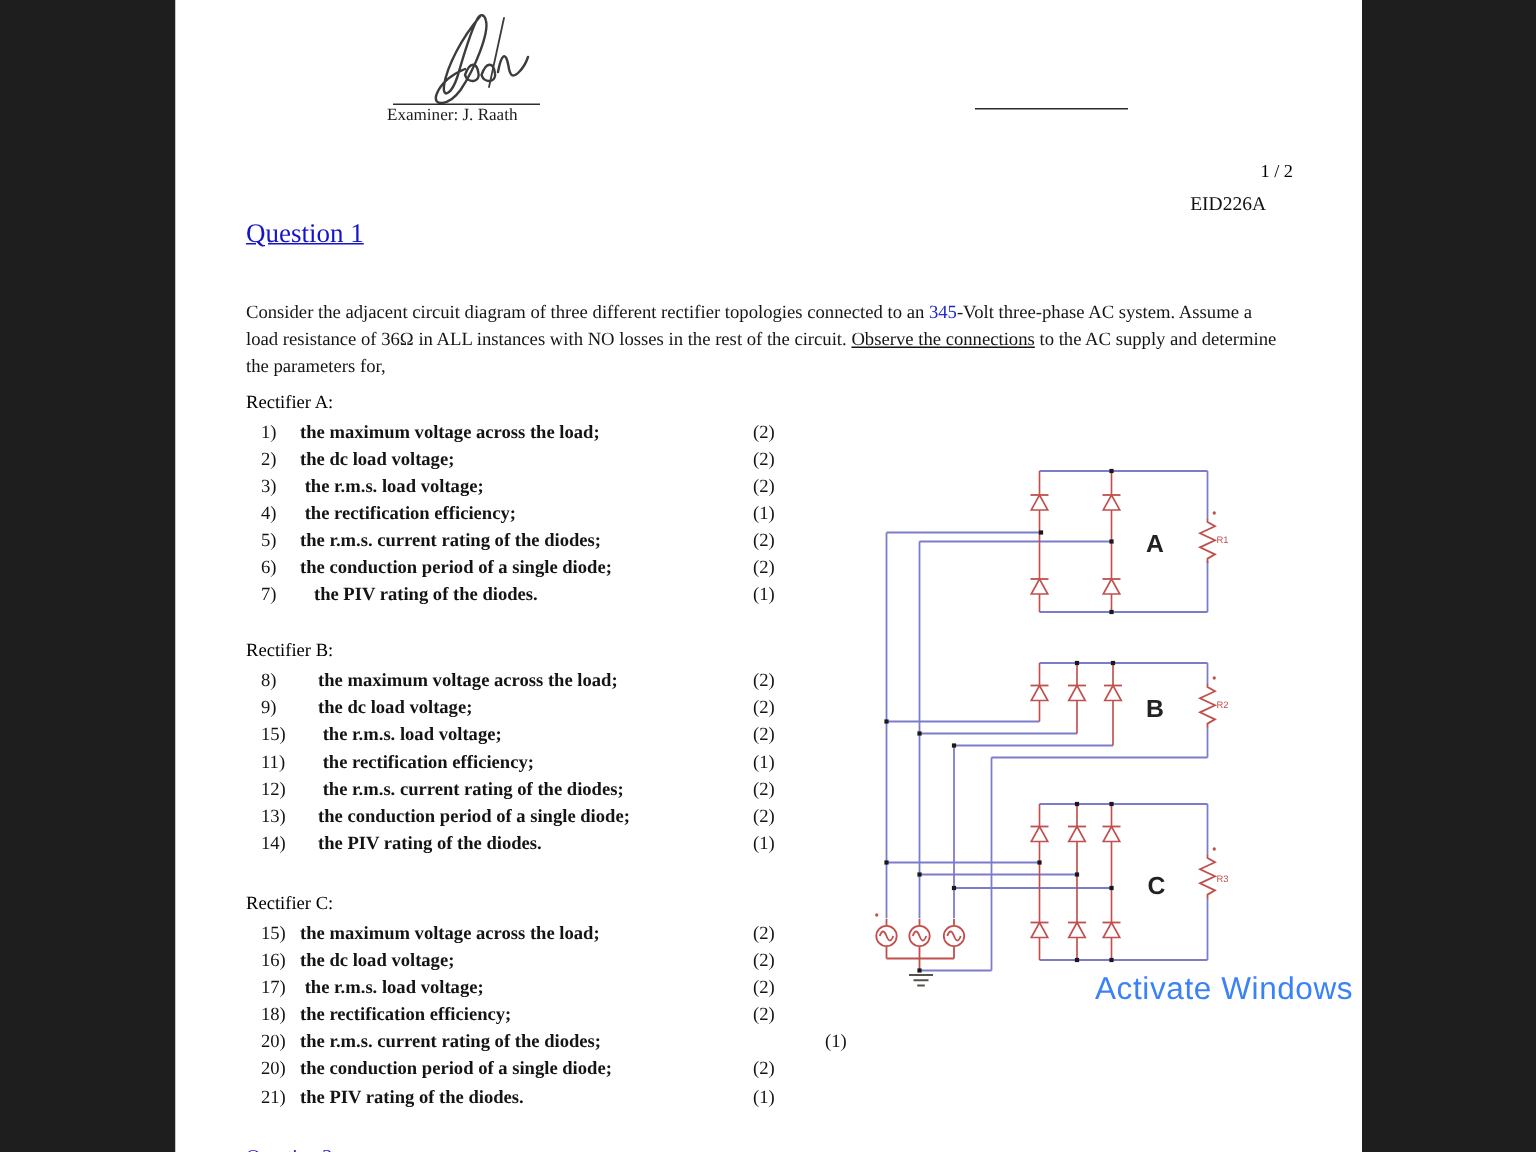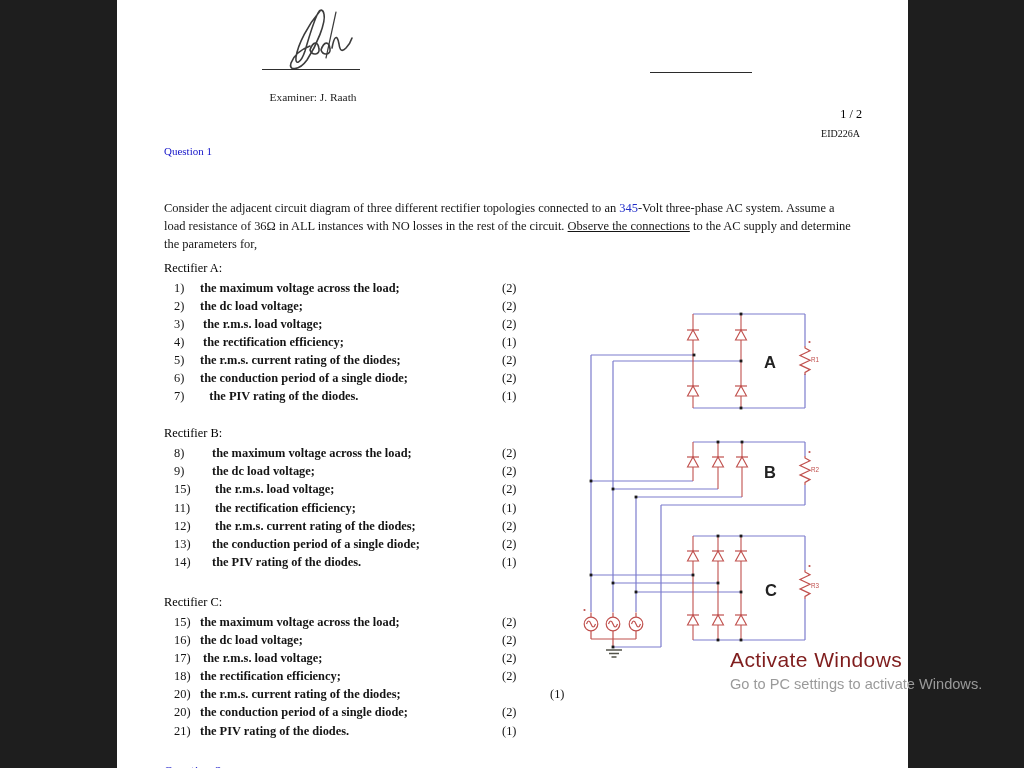--- a/index.html
+++ b/index.html
@@ -11,28 +11,28 @@
   .side-bar{position:absolute;top:0;height:768px;background:#1e1e1e;}
   .side-bar.left{left:0;width:117px;}
   .side-bar.right{left:908px;width:116px;}
   .page{
     position:absolute;left:117px;top:0;width:791px;height:768px;
     background:#ffffff;overflow:hidden;
   }
   
   .sig-svg{position:absolute;left:140px;top:4px;width:120px;height:66px;}
   .sig-line{position:absolute;left:145px;top:69px;width:98px;height:1px;background:#2e2e2e;}
-  .examiner{position:absolute;left:141px;top:71px;width:110px;text-align:center;
-    font-size:11.4px;color:#1c1c1c;white-space:nowrap;margin-top:20px;}
+  .examiner{position:absolute;left:141px;top:71px;width:110px;
+    font-size:11.4px;color:#1c1c1c;white-space:nowrap;}
   .top-line{position:absolute;left:533px;top:72px;width:102px;height:1px;background:#2b2b2b;}
   .page-num{position:absolute;right:46px;top:107px;font-size:12.2px;color:#000000;}
-  .course-code{position:absolute;right:48px;top:128px;font-size:10px;color:#111;}
-  
-  .q-title{position:absolute;left:47px;top:145px;font-size:11px;color:#1414c8;
-    }
+  .course-code{position:absolute;right:64px;top:128px;font-size:13px;color:#111;}
+  
+  .q-title{position:absolute;left:47px;top:145px;font-size:18px;color:#1414c8;
+    text-decoration:underline;}
   
   .intro{position:absolute;left:47px;top:188px;width:688px;font-size:12.45px;
     line-height:17.6px;color:#161616;}
   .seg-blue{color:#1e2bc8;}
   .seg-underline{text-decoration:underline;}
   
   .section{position:absolute;left:0;width:500px;}
   .sec-a{top:261px;}
   .sec-b{top:426px;}
   .sec-c{top:595px;}
@@ -46,21 +46,21 @@
   .i-num{left:10px;}
   .i-text{left:36px;font-weight:bold;}
   .sec-b .i-text{left:48px;}
   .i-mark{left:338px;}
   .i-mark.shifted{left:386px;}
   
   .circuit{position:absolute;left:453px;top:300px;width:260px;height:368px;}
   
   .watermark{position:absolute;left:730px;top:648px;z-index:6;
     font-family:"Liberation Sans","DejaVu Sans",sans-serif;pointer-events:none;}
-  .wm1{font-size:21px;color:#7f1d1d;letter-spacing:0.4px;white-space:nowrap;}
+  .wm1{font-size:21px;color:#3b82f6;letter-spacing:0.4px;white-space:nowrap;}
   .wm2{font-size:14.6px;color:#9a9a9a;margin-top:4px;white-space:nowrap;}
   
   .q2{position:absolute;left:47px;top:763px;font-size:13.2px;color:#1414c8;
     text-decoration:underline;white-space:nowrap;}
 </style>
 </head>
 <body>
 
 <div class="side-bar left"></div>
 <div class="side-bar right"></div>
@@ -332,14 +332,13 @@
       <text x="811" y="472" font-size="6.3" fill="#c0504d">R2</text>
       <text x="811" y="588" font-size="6.3" fill="#c0504d">R3</text>
     </g>
   </svg>
 
   <div class="q2">Question 2</div>
 </div>
 
 <div class="watermark">
   <div class="wm1">Activate Windows</div>
-  <div class="wm2">Go to PC settings to activate Windows.</div>
 </div>
 
 </body></html>

